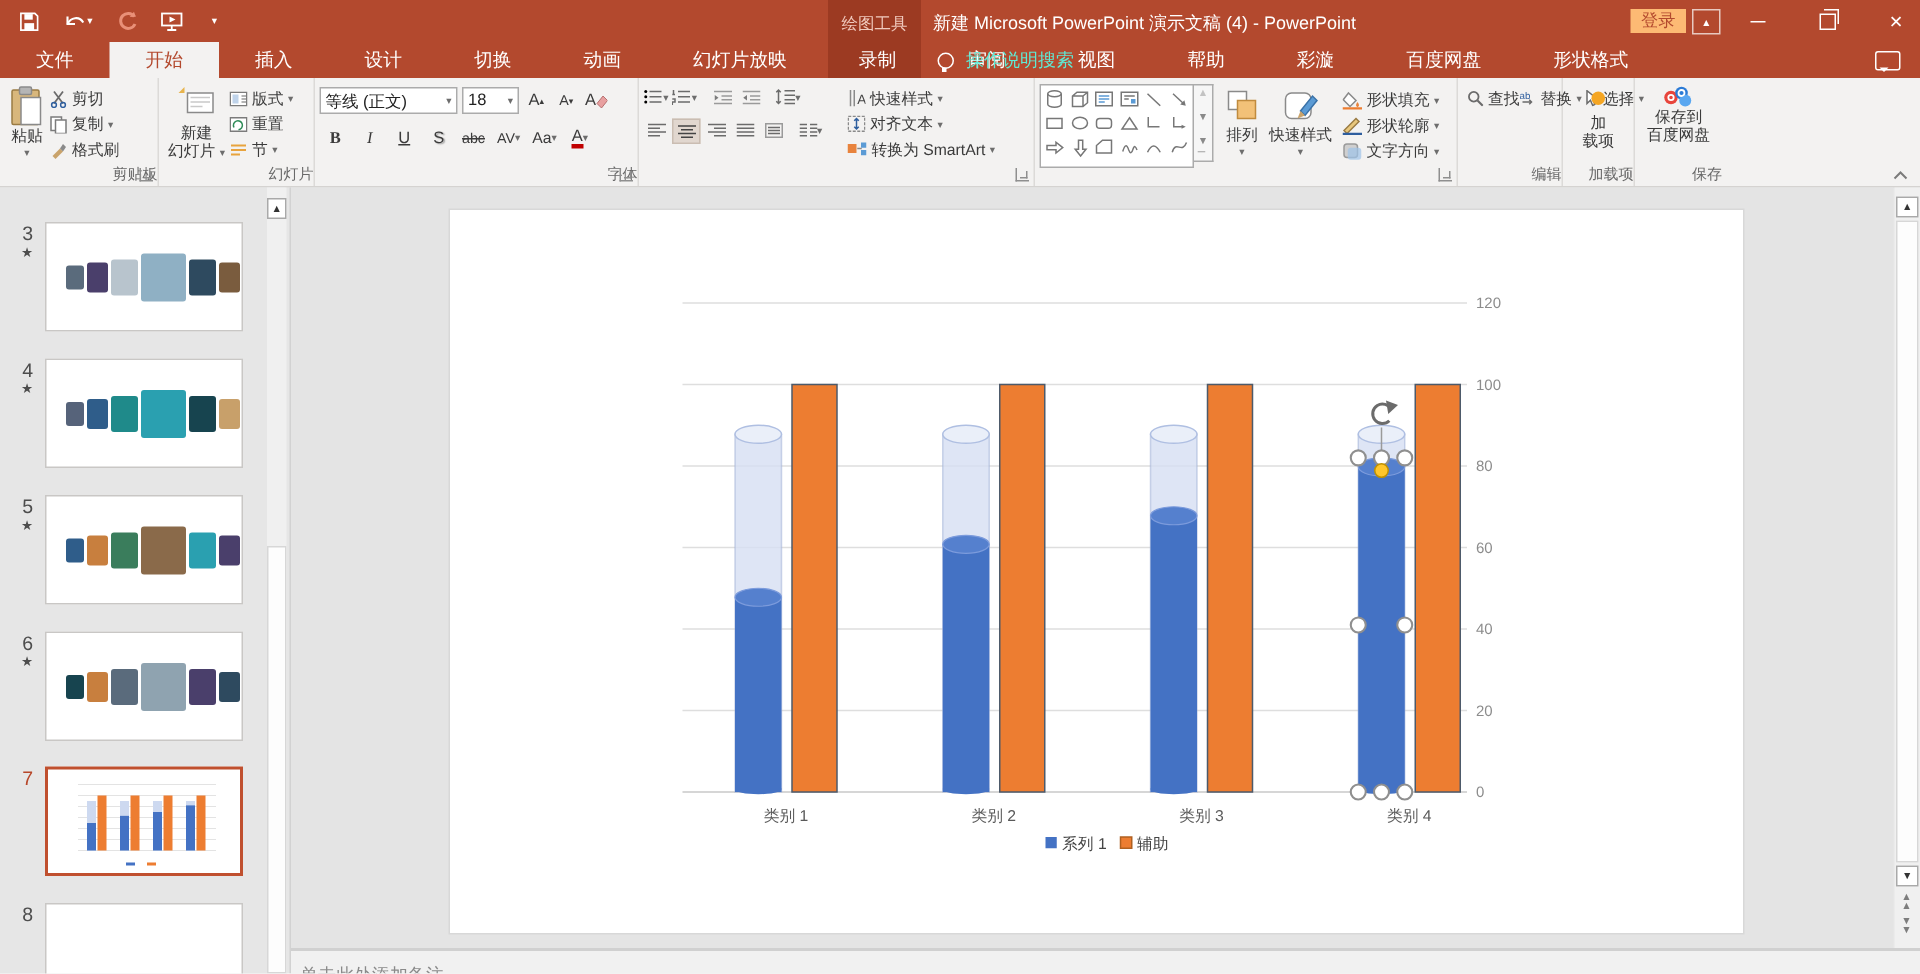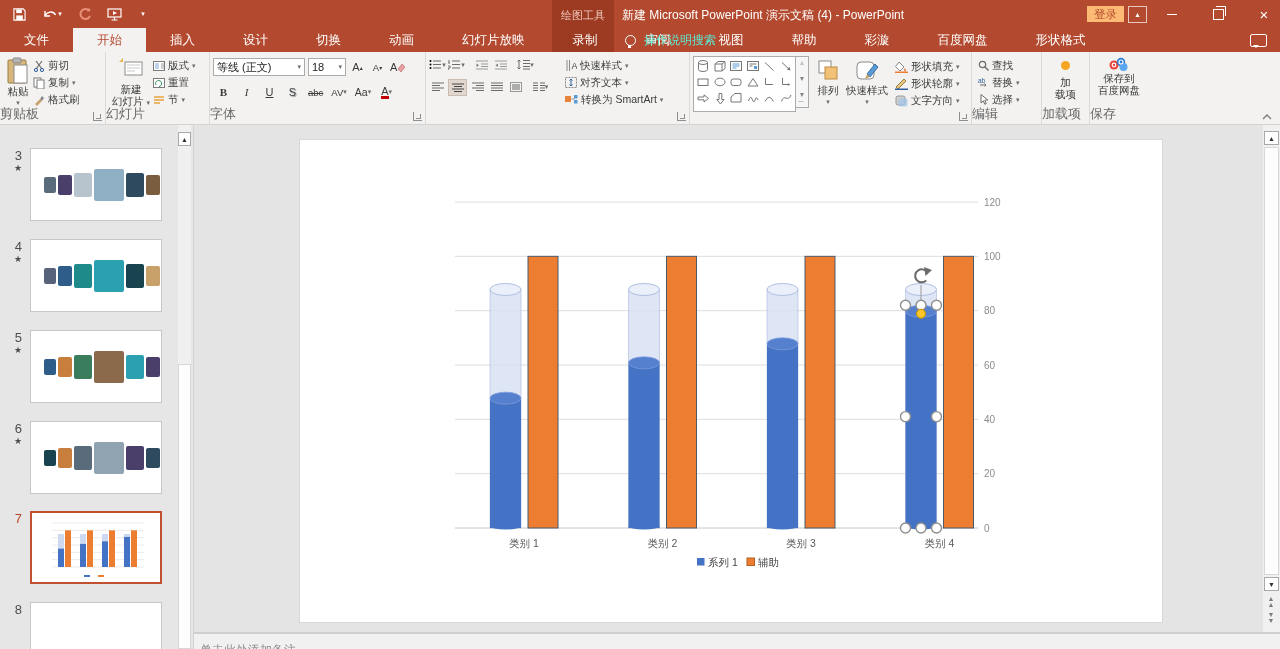--- a/index.html
+++ b/index.html
@@ -25,21 +25,21 @@
   .tab{padding:0 24px;line-height:24px;color:#fff;font-size:12.5px;white-space:nowrap}
   .tab.active{background:#f3f2f1;color:#B3492E}
   .searchbox{position:absolute;left:625px;top:28px;height:24px;display:flex;align-items:center;gap:8px;color:#5eead4;font-size:12px}
   .bulb{width:9px;height:9px;border:1.4px solid #fff;border-radius:50%;position:relative}
   .bulb::after{content:"";position:absolute;left:2px;top:9px;width:3px;height:3px;background:#fff}
   .comment-icon{position:absolute;left:1250px;top:34px;width:15px;height:11px;border:1.4px solid #fff;border-radius:2px}
   .comment-icon::after{content:"";position:absolute;left:2px;top:10px;border:3px solid transparent;border-top-color:#fff}
   
   .ribbon{position:absolute;left:0;top:52px;width:1280px;height:72px;background:#f3f2f1;border-bottom:1px solid #d5d3d1;display:flex}
   .group{position:relative;height:72px;border-right:1px solid #dcdad8;box-sizing:border-box;padding:3px 3px 14px;flex:none}
-  .group-label{position:absolute;bottom:1px;left:0;right:0;text-align:left;font-size:13px;color:#696969}
+  .group-label{position:absolute;bottom:1px;left:0;right:0;text-align:right;font-size:10px;color:#696969}
   .launcher{position:absolute;right:3px;bottom:3px;width:8px;height:8px;border-left:1px solid #8f8f8f;border-bottom:1px solid #8f8f8f}
   .launcher::after{content:"";position:absolute;right:1px;bottom:1px;width:4px;height:4px;border-right:1px solid #8f8f8f;border-bottom:1px solid #8f8f8f}
   .bigbtn{display:flex;flex-direction:column;align-items:center;justify-content:flex-start;font-size:10.5px;color:#3b3b3b;text-align:center;line-height:12px;padding:2px 3px}
   .smallrow{display:flex;align-items:center;gap:3px;font-size:10.5px;color:#3b3b3b;height:17px;white-space:nowrap}
   .dd{font-size:7px;color:#6d6d6d}
   .combo{background:#fff;border:1px solid #ababab;height:16px;display:flex;align-items:center;justify-content:space-between;padding:0 3px;font-size:11px;color:#222}
   .fbtn{min-width:15px;height:16px;display:flex;align-items:center;justify-content:center;font-size:11px;color:#3b3b3b;padding:0 1px}
   .icbtn{width:17px;height:15px;display:flex;align-items:center;justify-content:center}
   .icbtn.sel{background:#e1d7cf;border:1px solid #cabdb2}
   .shapebox{width:99px;height:52px;background:#fff;border:1px solid #ababab;display:grid;grid-template-columns:repeat(6,1fr);grid-auto-rows:16px;align-items:center;justify-items:center;padding:1px}
@@ -519,21 +519,21 @@
             </svg>
           <span>文字方向</span>
             <span class="dd">▾</span>
         </div>
       </div>
     </div>
     <div class="launcher"></div>
   </div>
 
   <div class="group" style="width:70px">
-    <div style="display:flex;flex-direction:column;padding-top:2px;padding-left:3px">
+    <div style="display:flex;padding-top:2px;padding-left:3px">
       <div class="smallrow">
         <svg width="11" height="11" viewBox="0 0 11 11">
             <circle cx="4.5" cy="4.5" r="3.2" fill="none" stroke="#6b6b6b" stroke-width="1.2"></circle>
             <path d="M7 7 L10.5 10.5" stroke="#6b6b6b" stroke-width="1.4"></path>
           </svg>
         <span>查找</span>
       </div>
       <div class="smallrow">
         <svg width="11" height="11" viewBox="0 0 11 11">
             <text x="0" y="6" font-size="6.5" fill="#2E5E9E">ab</text>

